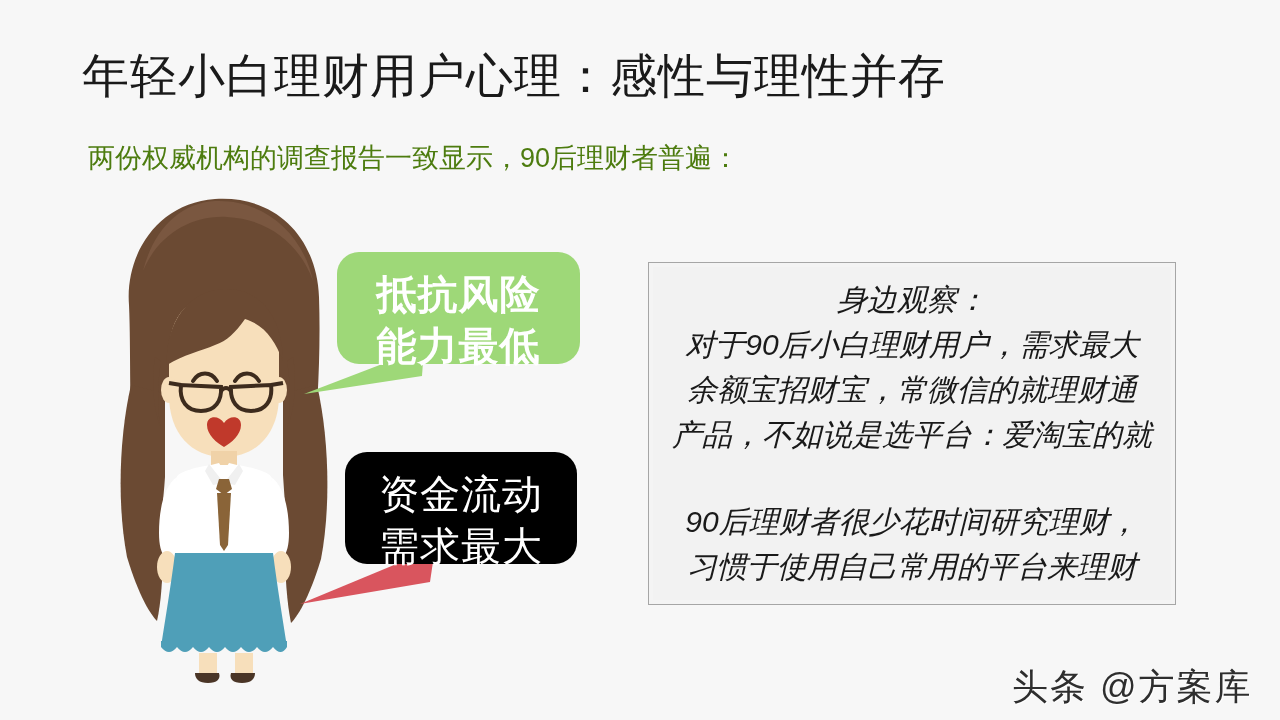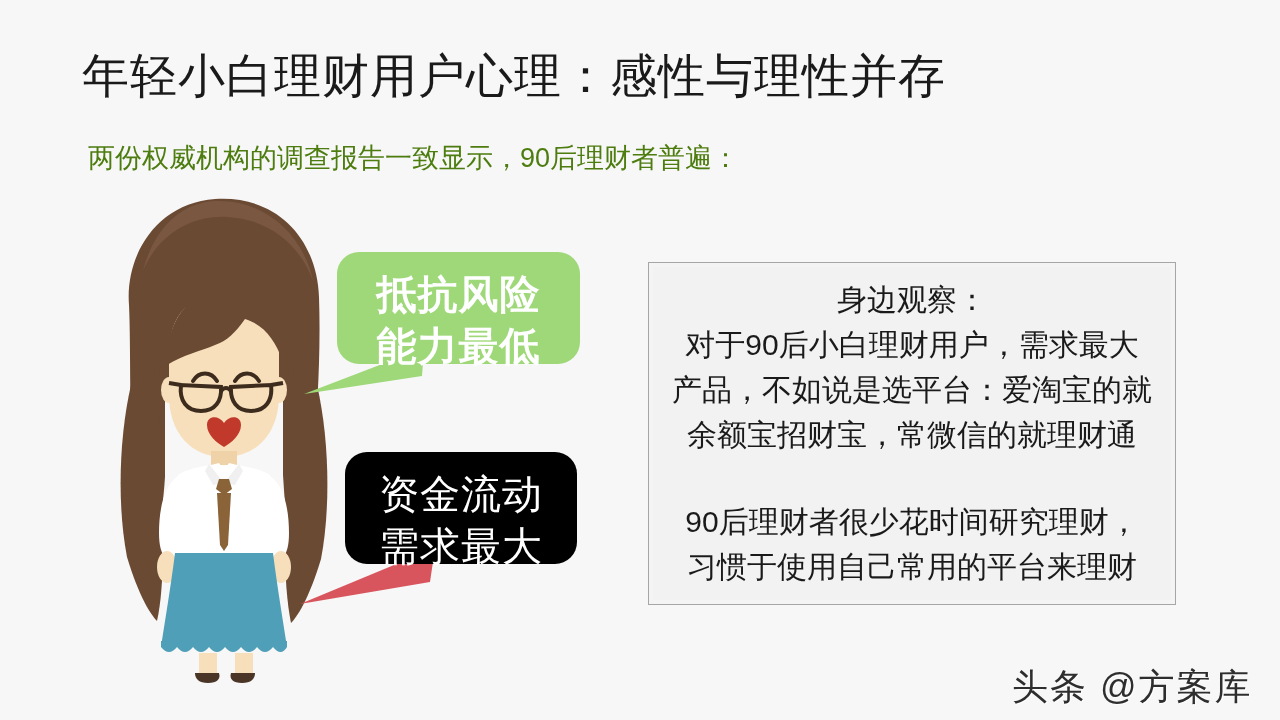--- a/index.html
+++ b/index.html
@@ -90,20 +90,21 @@
   #info-box {
     position: absolute;
     left: 648px;
     top: 262px;
     width: 528px;
     height: 343px;
     background: #f2f2f2;
     border: 1px solid #a6a6a6;
     box-sizing: border-box;
     box-shadow: inset 0 0 0 4px #f4f4f4;
+    font-style: italic;
   }
   #info-inner {
     position: absolute;
     left: 0;
     top: 14px;
     width: 100%;
     text-align: center;
     color: #1a1a1a;
     font-size: 30px;
     line-height: 45px;
@@ -269,22 +270,22 @@
 
   <div id="bubble-red" class="bubble">
     <span class="bubble-line">资金流动</span>
     <span class="bubble-line">需求最大</span>
   </div>
 
   <div id="info-box">
     <div id="info-inner">
       <span class="line">身边观察：</span>
       <span class="line">对于90后小白理财用户，需求最大</span>
+      <span class="line">余额宝招财宝，常微信的就理财通</span>
       <span class="line">产品，不如说是选平台：爱淘宝的就</span>
-      <span class="line">余额宝招财宝，常微信的就理财通</span>
       <span class="gap"></span>
       <span class="line">90后理财者很少花时间研究理财，</span>
       <span class="line">习惯于使用自己常用的平台来理财</span>
     </div>
   </div>
 
 
   <div id="watermark">头条 @方案库</div>
 
 </div>

